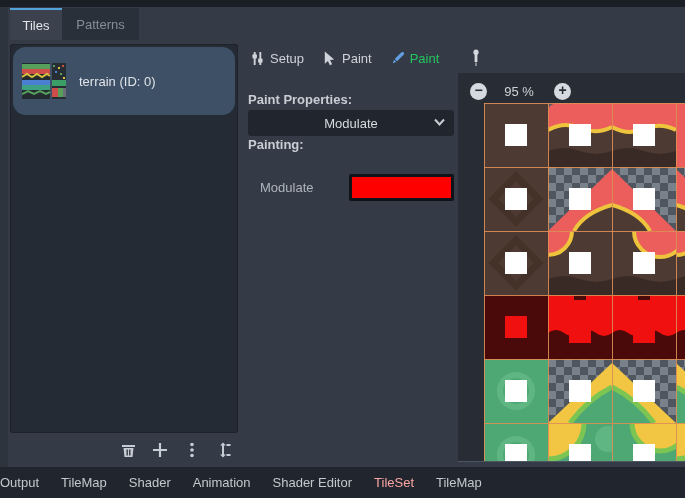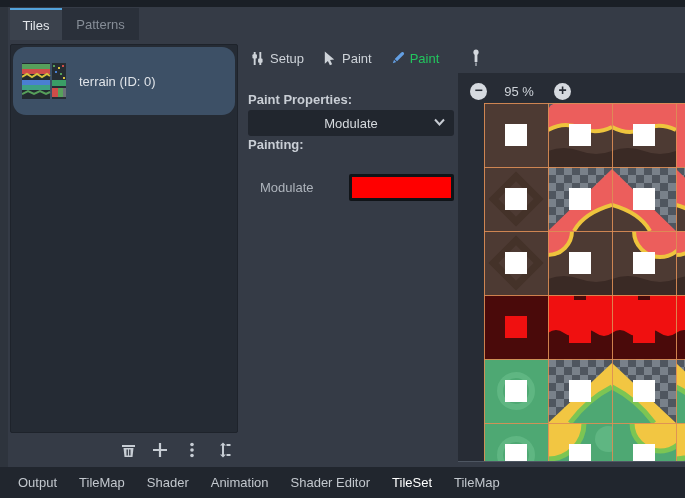--- a/index.html
+++ b/index.html
@@ -43,23 +43,23 @@
 
   
   .atlas-panel{position:absolute;left:458px;top:73px;width:227px;height:389px;background:#272c35;overflow:hidden;border-bottom:1px solid #4e5662;}
   .zoom-btn{position:absolute;top:10px;width:17px;height:17px;border-radius:50%;background:#d6dae0;color:#272c35;font-weight:bold;font-size:14px;line-height:15px;text-align:center;}
   .zoom-minus{left:12px;}
   .zoom-plus{left:96px;}
   .zoom-label{position:absolute;left:30px;top:11px;width:62px;text-align:center;color:#ced3d9;}
   .atlas-grid{position:absolute;left:26px;top:30px;}
 
   
-  .bottom-bar{position:absolute;left:0;top:467px;width:685px;height:31px;background:#21262e;display:flex;align-items:center;gap:22px;padding-left:18px;color:#c3c8ce;}
+  .bottom-bar{position:absolute;left:0;top:467px;width:685px;height:31px;background:#21262e;display:flex;align-items:center;gap:22px;color:#c3c8ce;}
   .bottom-item{cursor:default;}
-  .bottom-item.active{color:#ffffff;}
+  .bottom-item.active{color:#fca5a5;}
 
   svg{display:block;}
 </style>
 </head>
 <body>
 
 <div class="root">
   <div class="top-strip"></div>
   <div class="left-strip"></div>
 

